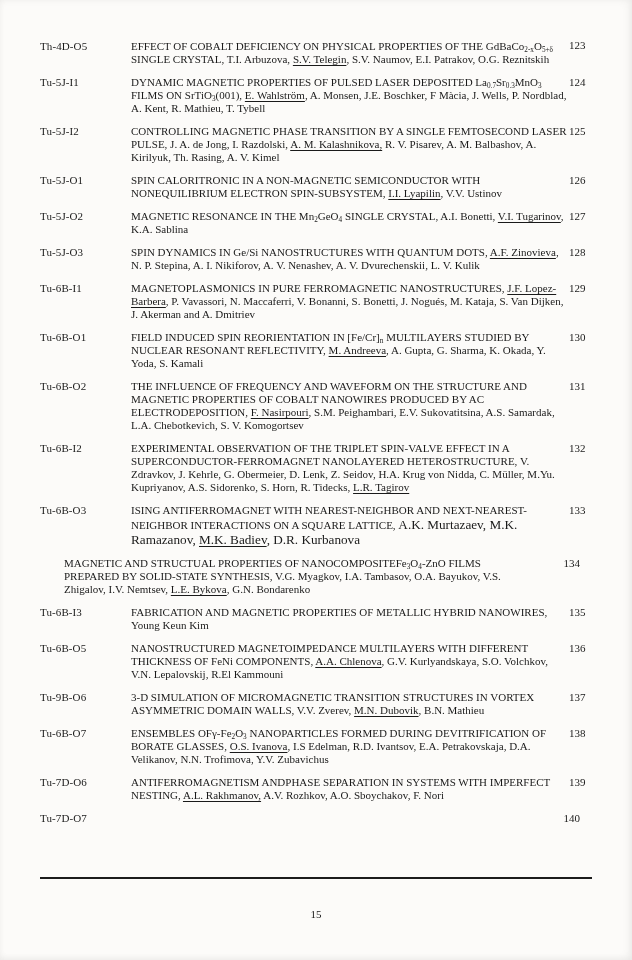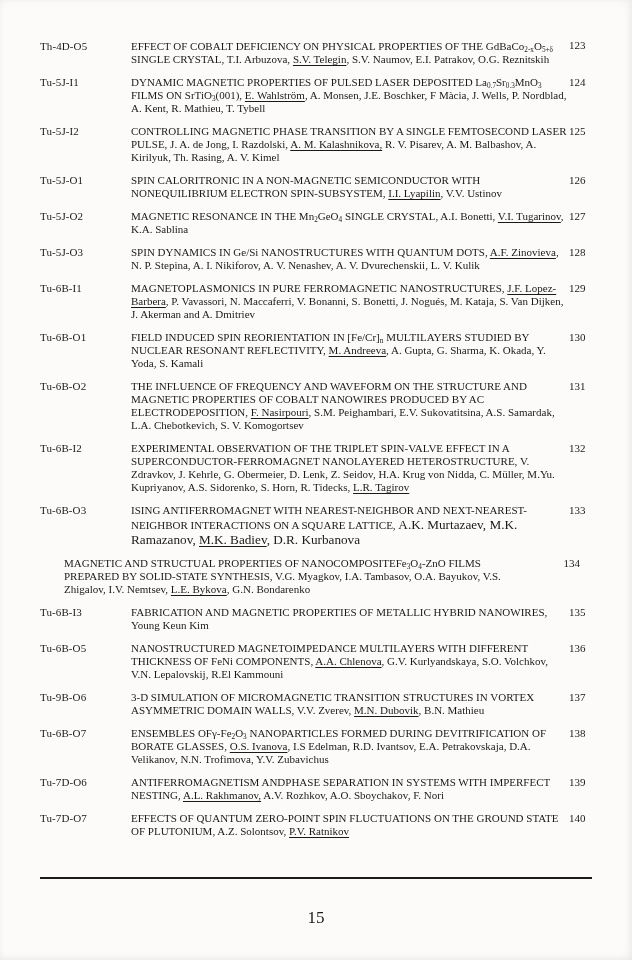--- a/index.html
+++ b/index.html
@@ -54,21 +54,21 @@
     position: absolute;
     left: 40px; right: 40px;
     top: 877px; height: 2px;
     background: #1c1c1c;
   }
   .footer-number {
     position: absolute;
     top: 908px; left: 0;
     width: 100%;
     text-align: center;
-    font-size: 17px;
+    font-size: 11px;
   }
 </style>
 </head>
 <body>
 
 <div class="page">
   <div class="entries">
       <div class="entry">
         <div class="code">Th-4D-O5</div>
         <div class="body"><span class="seg">EFFECT OF COBALT DEFICIENCY ON PHYSICAL PROPERTIES OF THE GdBaCo</span><span class="seg sub">2-x</span><span class="seg">O</span><span class="seg sub">5+δ</span><span class="seg"> SINGLE CRYSTAL, T.I. Arbuzova, </span><span class="seg u">S.V. Telegin</span><span class="seg">, S.V. Naumov, E.I. Patrakov, O.G. Reznitskih</span></div>
@@ -182,21 +182,20 @@
       </div>
       <div class="entry">
         <div class="code">Tu-7D-O6</div>
         <div class="body"><span class="seg">ANTIFERROMAGNETISM ANDPHASE SEPARATION IN SYSTEMS WITH IMPERFECT NESTING, </span><span class="seg u">A.L. Rakhmanov,</span><span class="seg"> A.V. Rozhkov, A.O. Sboychakov, F. Nori</span></div>
         <div class="pagecol">
           <span class="pn">139</span>
         </div>
       </div>
       <div class="entry">
         <div class="code">Tu-7D-O7</div>
-        <div class="body"><span class="seg">EFFECTS OF QUANTUM ZERO-POINT SPIN FLUCTUATIONS ON THE GROUND STATE OF PLUTONIUM, A.Z. Solontsov, </span><span class="seg u">P.V. Ratnikov</span></div>
         <div class="pagecol">
           <span class="pn">140</span>
         </div>
       </div>
     </div>
   <div class="footer-rule"></div>
   <div class="footer-number">15</div>
 </div>
 
 </body></html>

